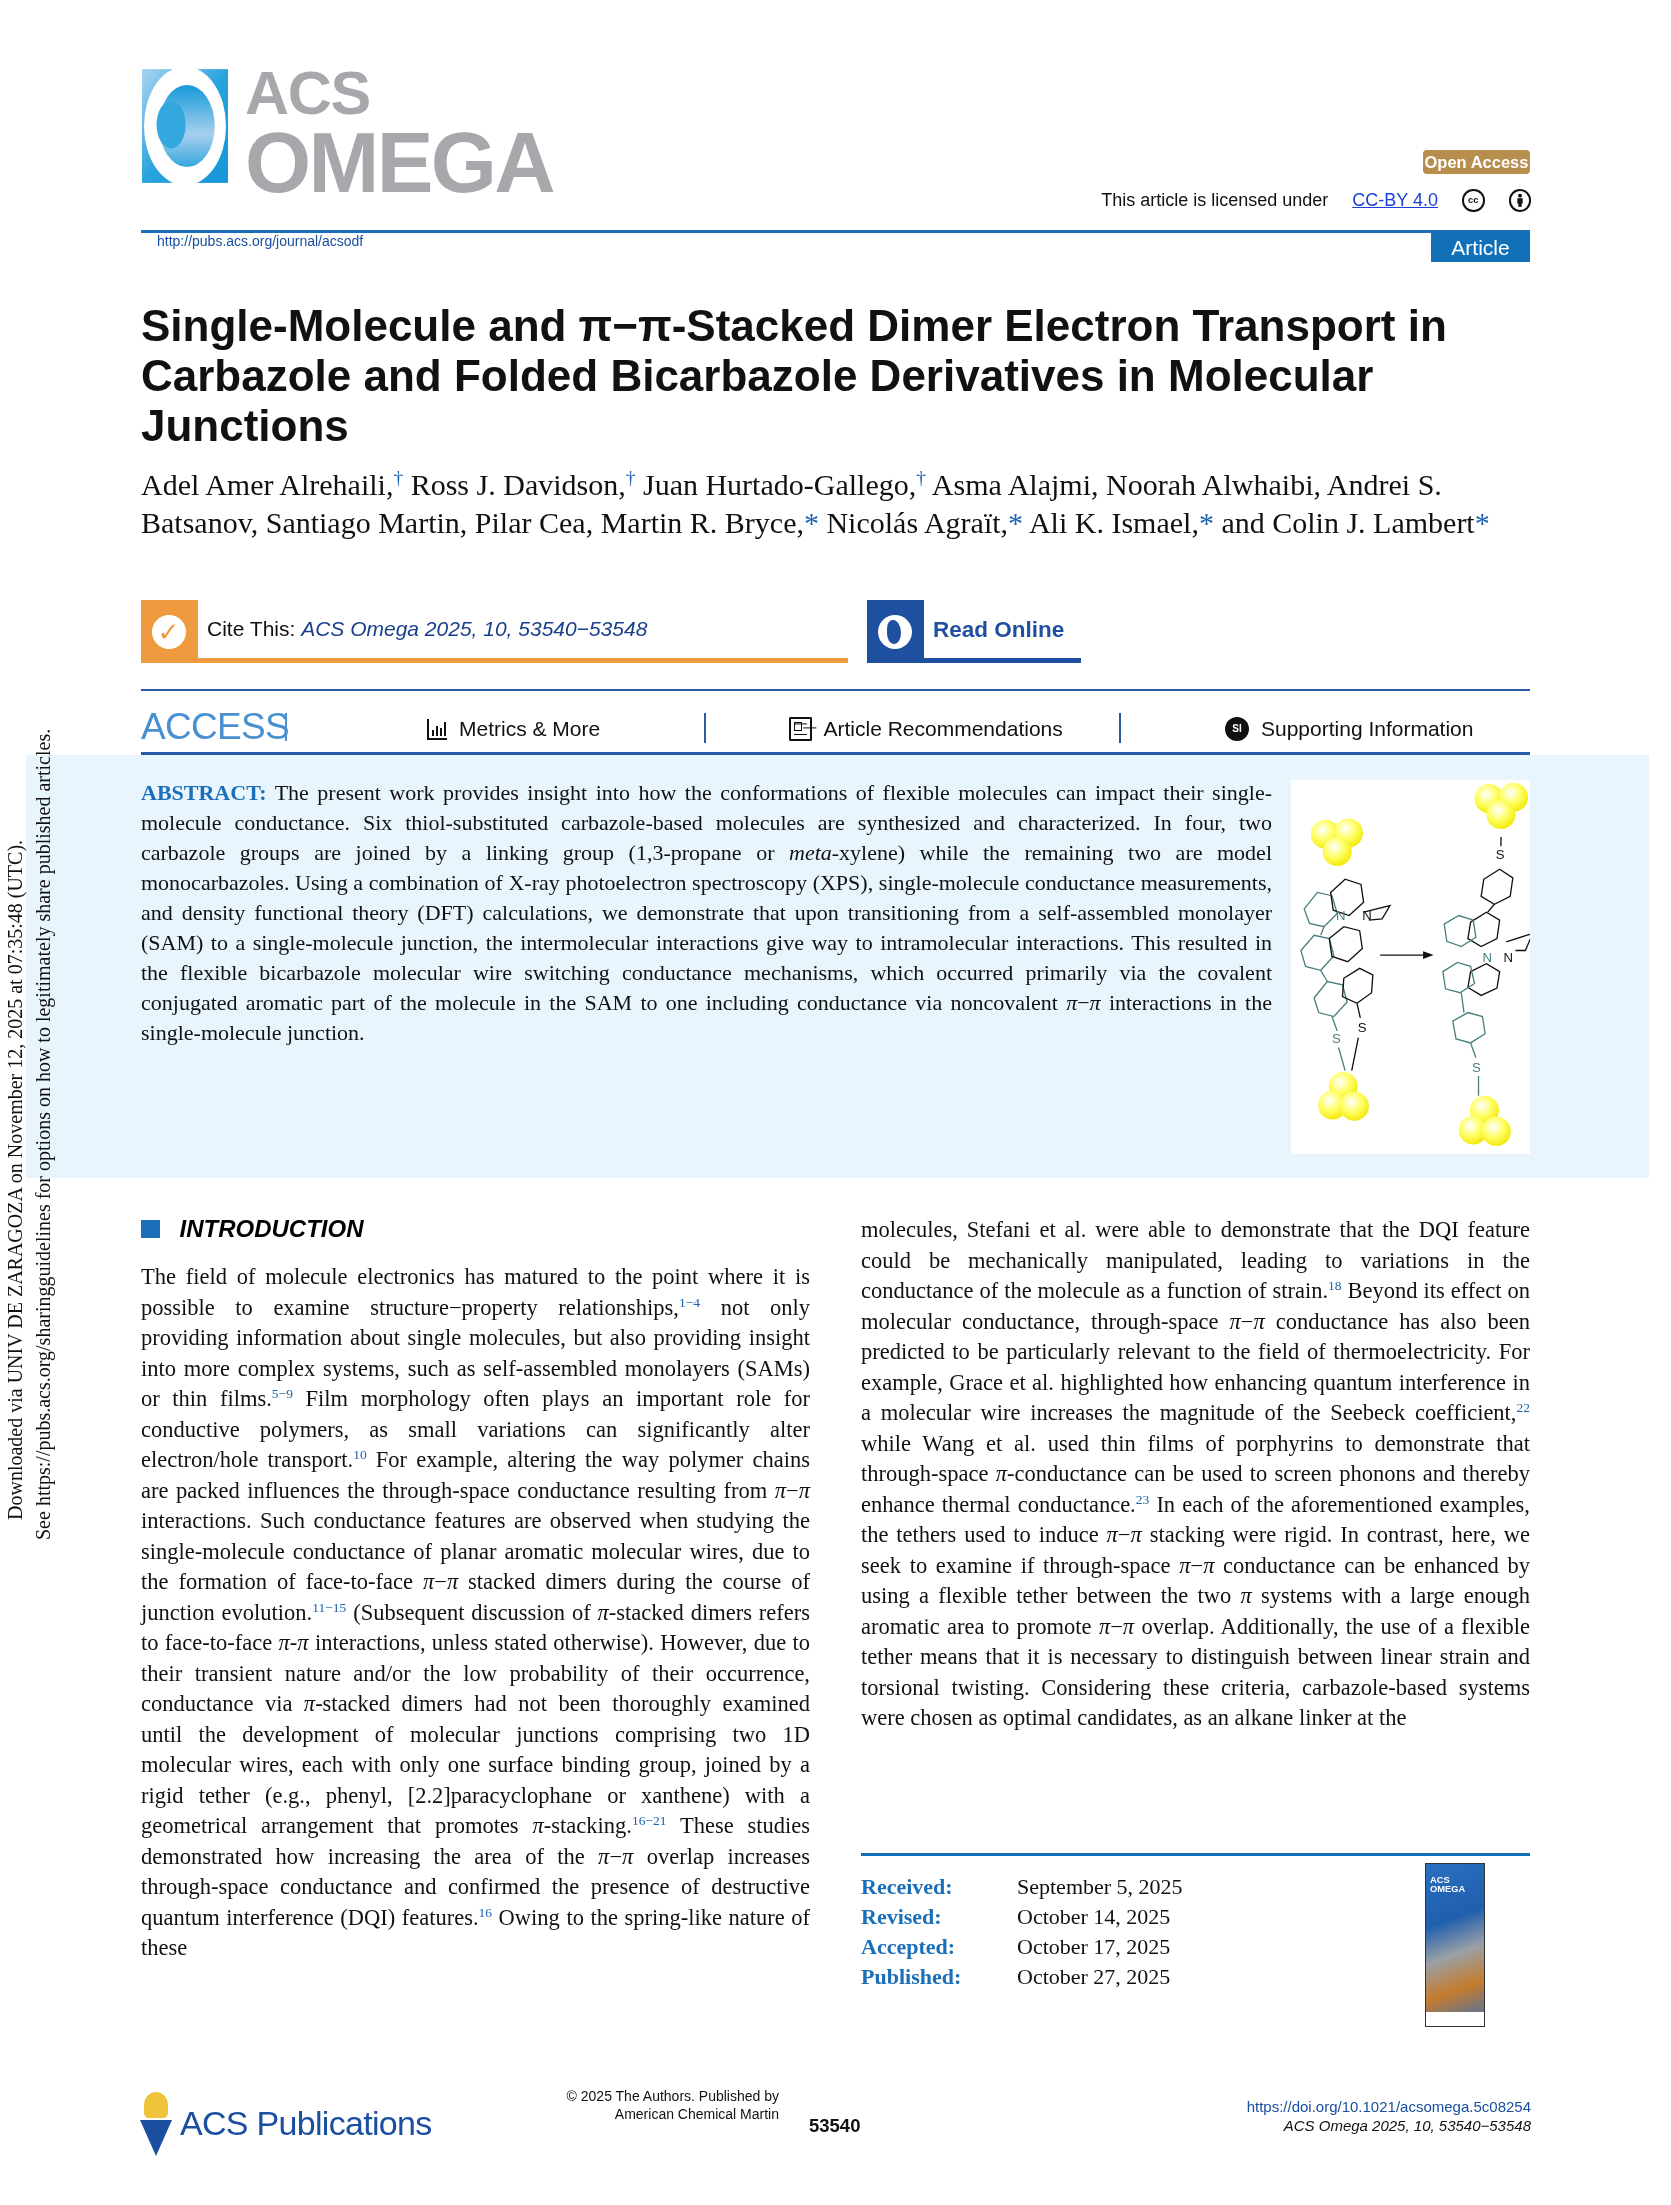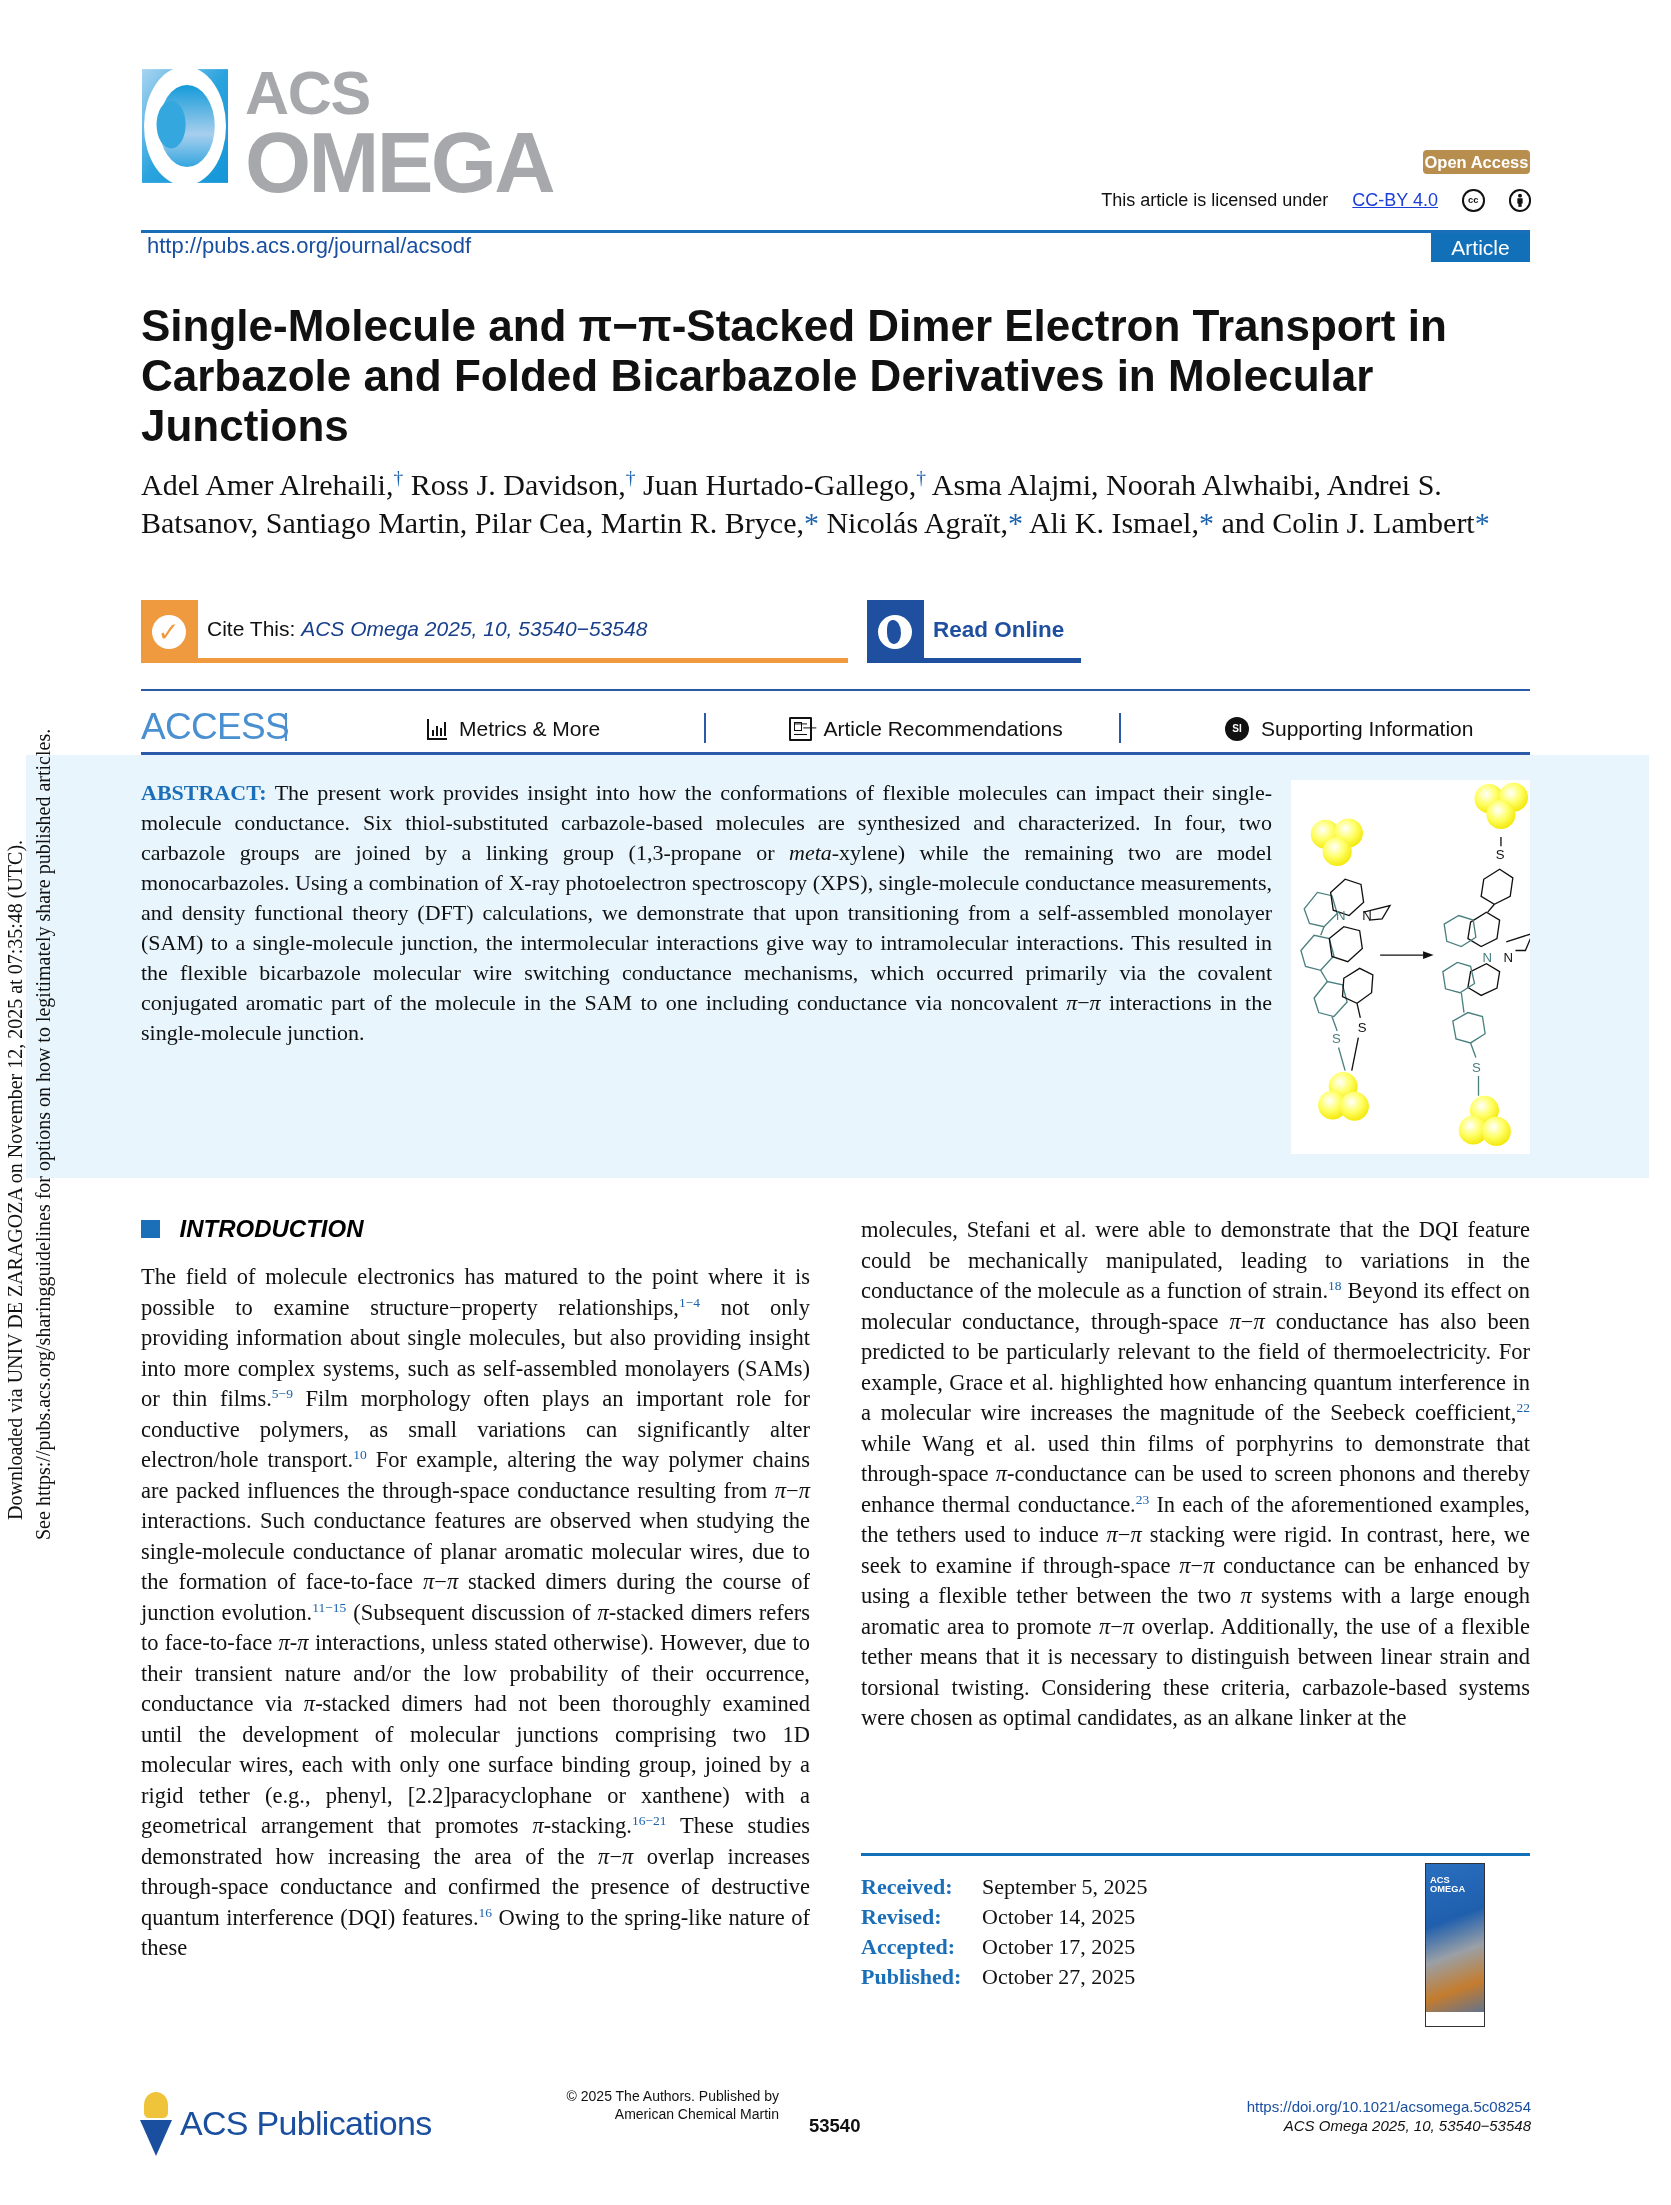--- a/index.html
+++ b/index.html
@@ -18,21 +18,21 @@
   .logo-omega { font-size:85px; letter-spacing:-2.6px; }
 
   .open-access { left:1423px; top:150px; width:107px; height:24px; background:#b88e4f; color:#fff;
                  border-radius:4px; font-size:16.5px; font-weight:bold; text-align:center; line-height:24px; }
   .license { right:141px; top:189px; font-size:18px; color:#111; display:flex; align-items:center; gap:24px; }
   .license a { color:#1a3fd8; text-decoration:underline; }
   .cc-icon { width:22.5px; height:22.5px; border:2px solid #111; border-radius:50%; box-sizing:border-box;
              font-size:9.3px; font-weight:bold; display:flex; align-items:center; justify-content:center; }
 
   .header-rule { left:141px; top:230px; width:1389px; height:3.3px; background:#1a6fb8; }
-  .journal-url { left:147px; top:233px; font-size:22px; }
+  .journal-url { left:157px; top:233px; font-size:14px; }
   .article-badge { left:1431px; top:233px; width:99px; height:29px; background:#1170b8; color:#fff;
                    font-size:21px; text-align:center; line-height:29px; }
 
   .title { left:141px; top:301px; width:1394px; font-size:44px; font-weight:bold; line-height:50px; color:#111; }
   .authors { left:141px; top:466px; width:1394px; font-size:30px; line-height:38px; color:#111; }
   .authors .mark { color:#1a62ad; font-size:0.65em; vertical-align:super; line-height:0; }
   .authors .star { color:#1a62ad; }
 
   
   .cite-box { left:141px; top:600px; width:707px; height:63px; }
@@ -78,21 +78,21 @@
 
   
   .section-head { left:141px; top:1215px; font-size:24px; color:#000000; font-weight:bold; display:flex; align-items:center; gap:20px;font-style:italic; }
   .section-head .sq { width:18.5px; height:18.5px; background:#1a6fb8; display:inline-block; }
   .col-left { left:141px; top:1262px; width:669px; font-size:22.5px; line-height:30.5px; text-align:justify; color:#111; }
   .col-right { left:861px; top:1215px; width:669px; font-size:22.5px; line-height:30.5px; text-align:justify; color:#111; }
   em { font-style:italic; }
 
   .dates-rule { left:861px; top:1853px; width:669px; height:3.3px; background:#1170b8; }
   .dates { left:861px; top:1872px; font-size:22px; line-height:30px; }
-  .dates .row { display:flex; }
+  .dates .row { display:flex;gap:35px; }
   .dates .k { width:121px; color:#1a6fb8; font-weight:bold; }
   .dates .v { color:#111; }
   .cover { left:1425px; top:1863px; width:58px; height:162px; border:1.3px solid #333; background:linear-gradient(160deg,#2a6fbf 0%,#1f5fae 35%,#9aa0a6 55%,#c47c2e 75%,#3a6fb5 100%); }
   .cover-inner { position:absolute; left:4px; top:12px; font-size:9.3px; color:#fff; font-weight:bold; line-height:1; }
   .cover-foot { position:absolute; left:0; bottom:0; width:100%; height:14.5px; background:#fff; }
 
   
   .acs-pub-logo { left:140px; top:2092px; display:flex; align-items:center; gap:8px; }
   .acs-pub-text { font-size:34px; color:#1a4fa0; letter-spacing:-0.7px; }
   .copyright { left:515px; top:2087px; width:264px; text-align:right; font-size:14px; line-height:18px; color:#111; }

